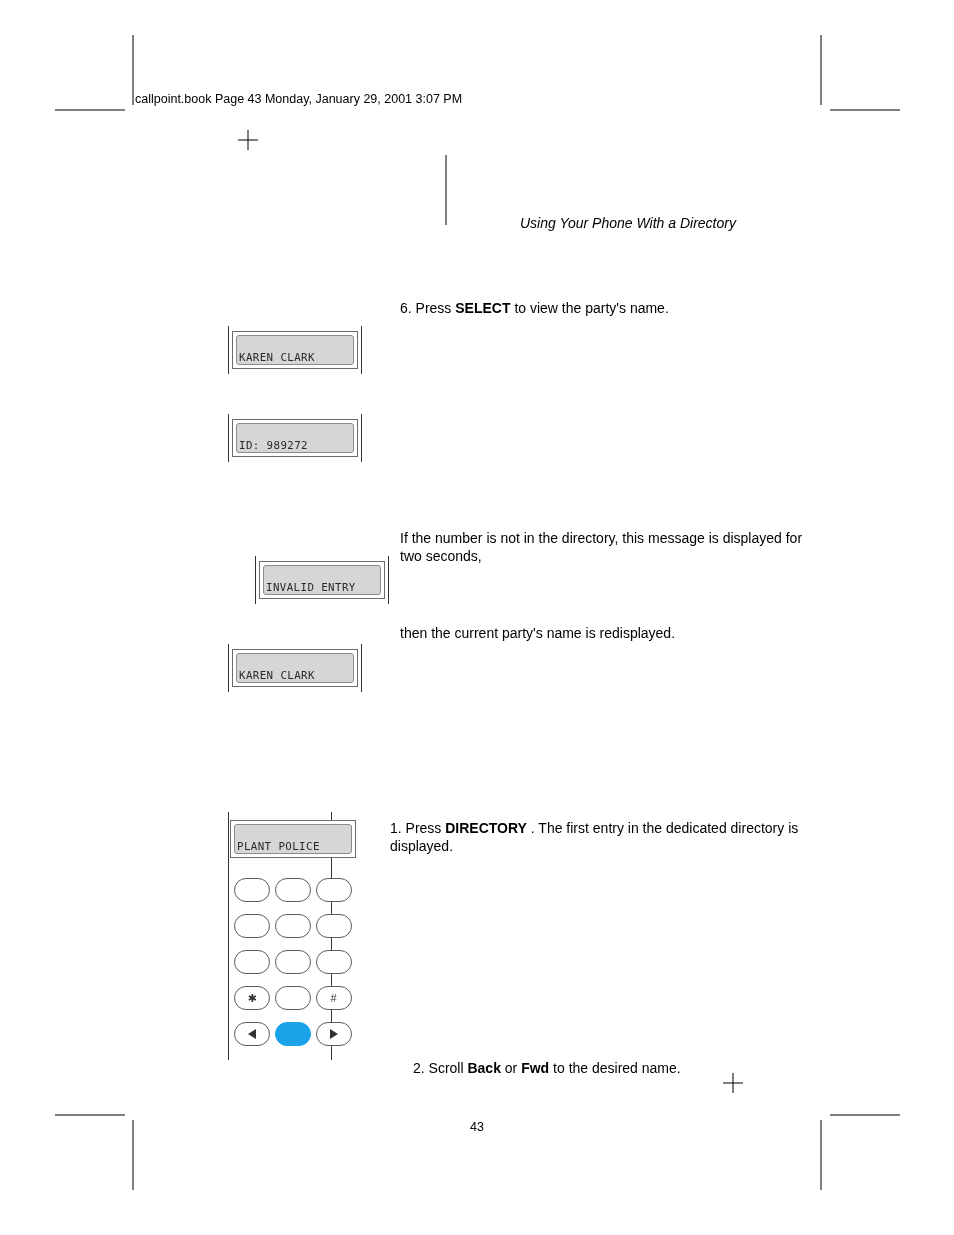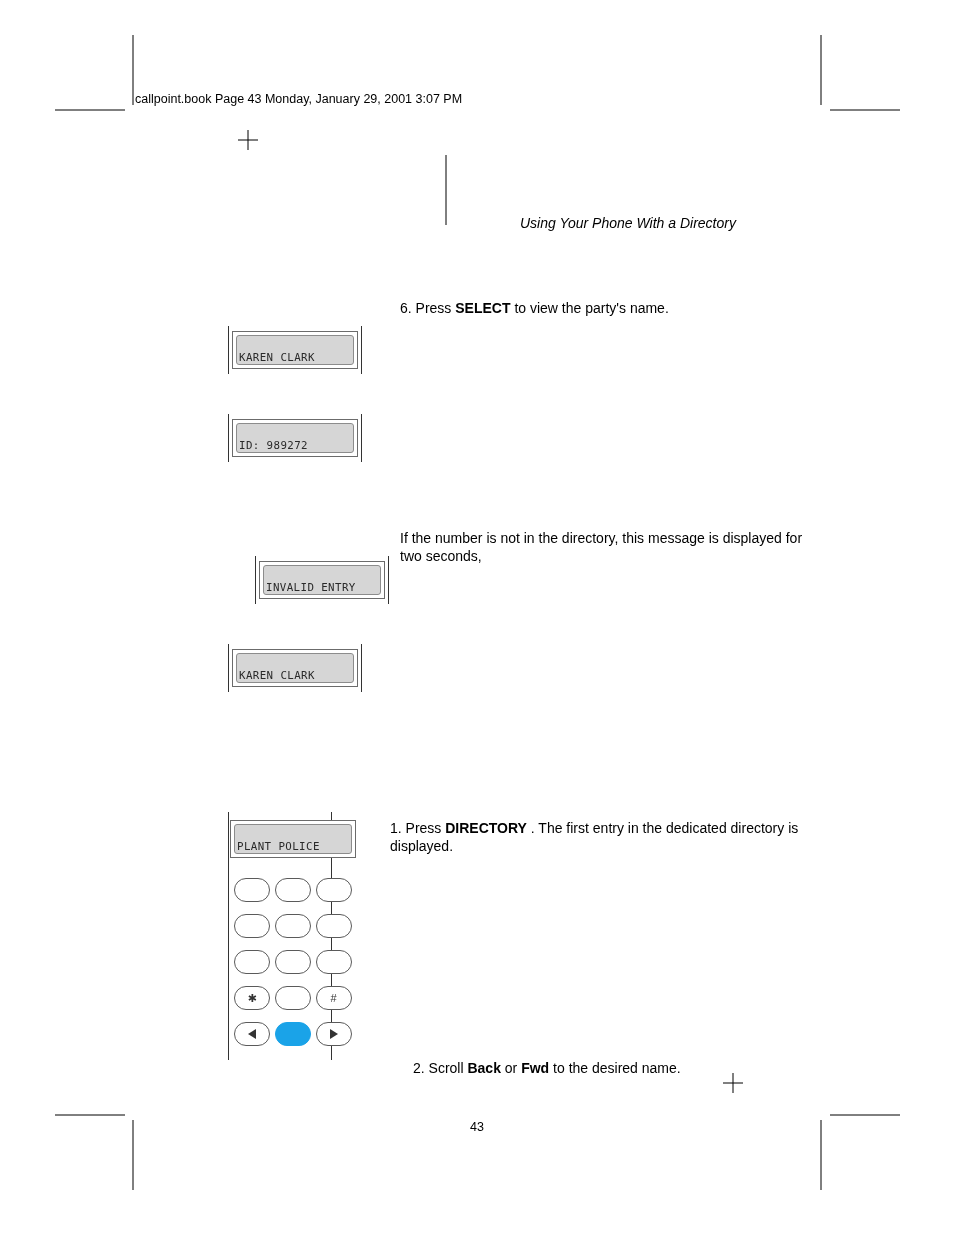--- a/index.html
+++ b/index.html
@@ -209,20 +209,21 @@
   <div class="para" style="left:400px; top:530px; width:410px;">If the number is not in the directory, this message is displayed for two seconds,</div>
 
   <div class="lcd-frame" style="left:228px; top:556px;margin-left:27px;">
     <div class="bar-l"></div>
     <div class="bar-r"></div>
     <div class="lcd">
       <span>INVALID ENTRY</span>
     </div>
   </div>
 
+  <div class="para" style="left:400px; top:625px; width:410px;">then the current party's name is redisplayed.</div>
 
   <div class="lcd-frame" style="left:228px; top:644px;">
     <div class="bar-l"></div>
     <div class="bar-r"></div>
     <div class="lcd">
       <span>KAREN CLARK</span>
     </div>
   </div>
 
 

